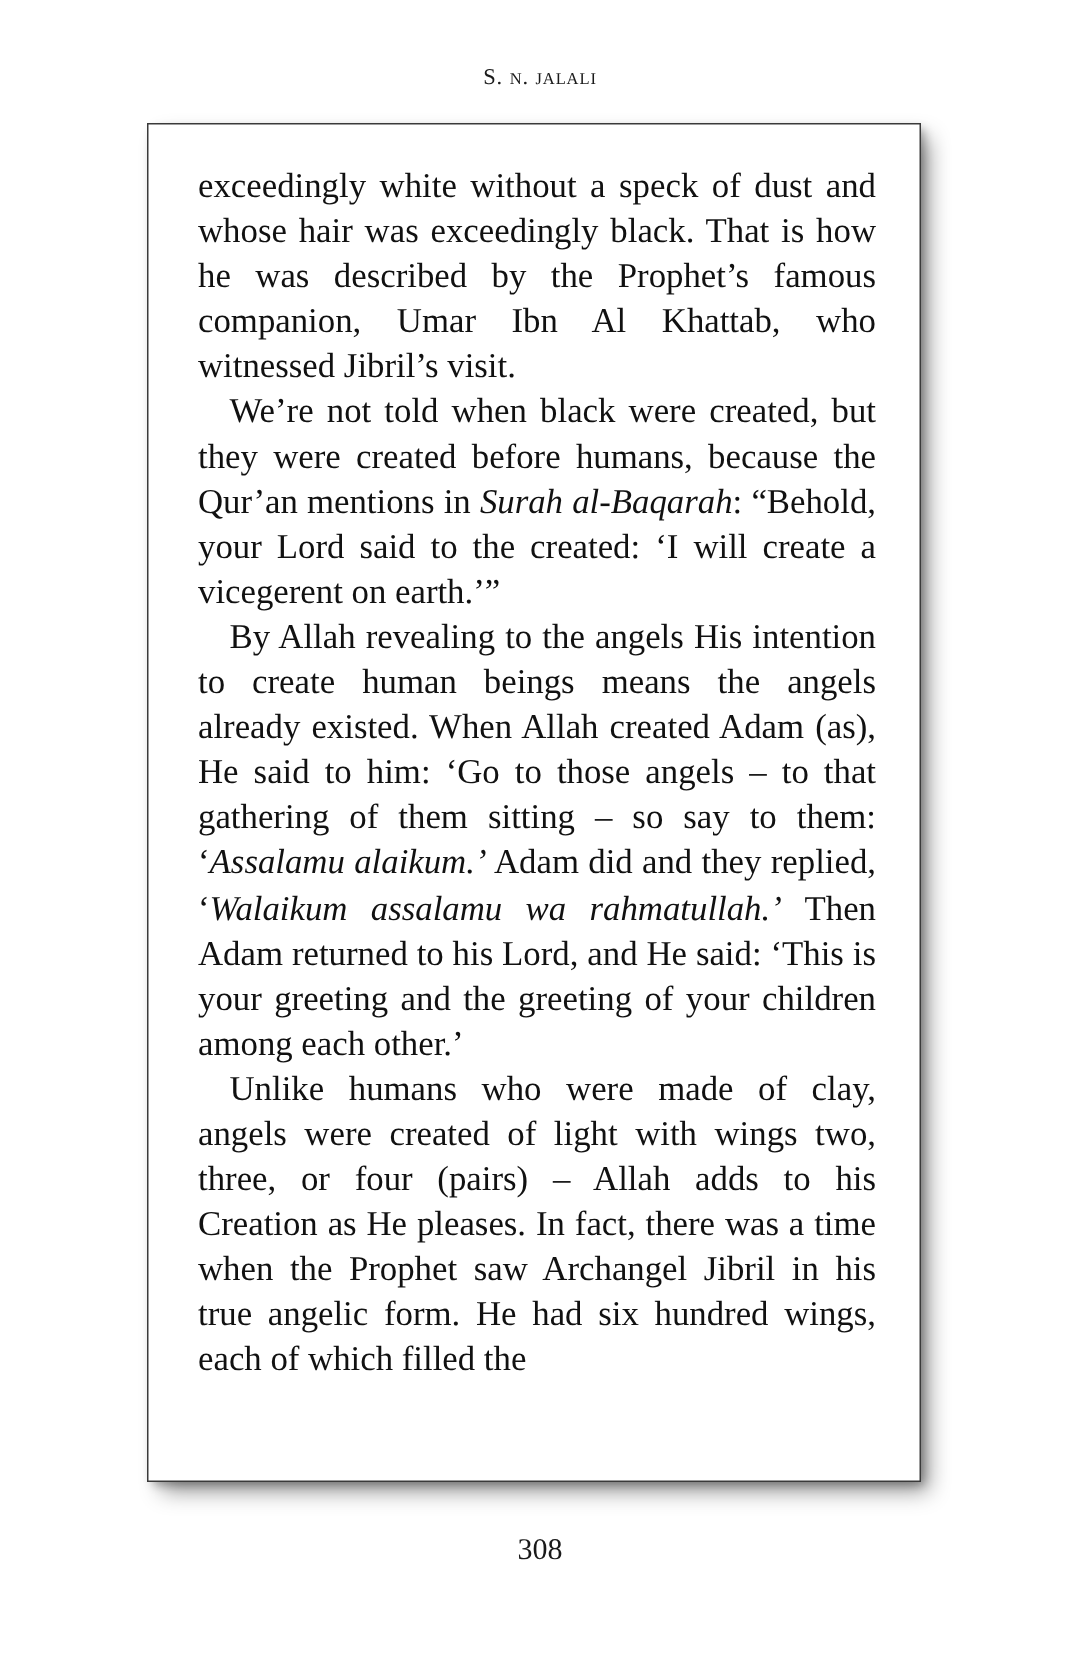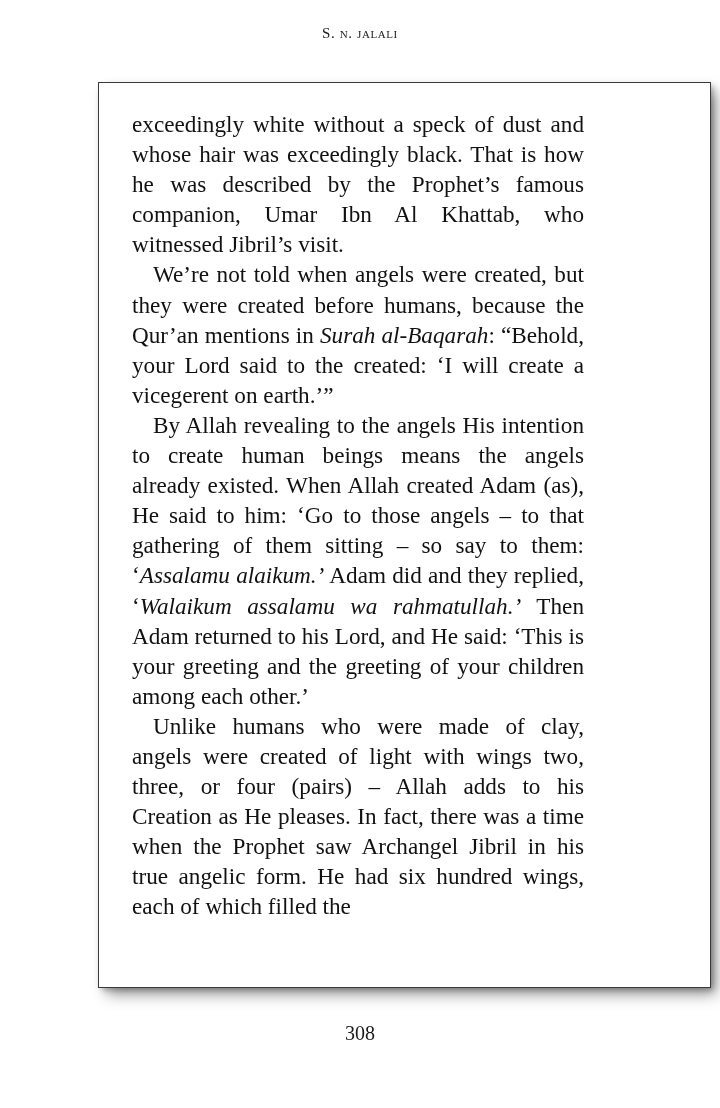--- a/index.html
+++ b/index.html
@@ -13,37 +13,37 @@
     position: relative;
     font-family: "Liberation Serif", "DejaVu Serif", serif;
     color: #111111;
     overflow: hidden;
   }
 
   
   .running-head {
     position: absolute;
     left: 0;
-    top: 25px;
+    top: 44px;
     width: 720px;
     text-align: center;
     font-size: 15px;
     letter-spacing: 0.6px;
     color: #1a1a1a;
     font-variant: small-caps;
     text-transform: lowercase;
   }
   .running-head::first-letter { text-transform: uppercase; }
 
   
   .page-frame {
     position: absolute;
     left: 98px;
     top: 82px;
-    width: 613px;
+    width: 516px;
     height: 906px;
     background: #ffffff;
     border: 1.2px solid #3a3a3a;
     box-shadow: 7px 8px 14px -2px rgba(0,0,0,0.42),
                 3px 3px 6px -1px rgba(0,0,0,0.30);
     box-sizing: border-box;
   }
 
   .text-column {
     position: absolute;
@@ -81,19 +81,19 @@
   }
 </style>
 </head>
 <body>
 
 <div class="running-head">S. N. Jalali</div>
 
 <div class="page-frame">
   <div class="text-column">
       <p class="body-par"><span>exceedingly white without a speck of dust and whose hair was exceedingly black. That is how he was described by the Prophet’s famous companion, Umar Ibn Al Khattab, who witnessed Jibril’s visit.</span></p>
-      <p class="body-par"><span>We’re not told when angels were created, but they were created before humans, because the Qur’an mentions in </span><em>Surah al-Baqarah</em><span>: “Behold, your Lord said to the created: ‘I will create a vicegerent on earth.’”</span></p>
+      <p class="body-par"><span>We’re not told when black were created, but they were created before humans, because the Qur’an mentions in </span><em>Surah al-Baqarah</em><span>: “Behold, your Lord said to the created: ‘I will create a vicegerent on earth.’”</span></p>
       <p class="body-par"><span>By Allah revealing to the angels His intention to create human beings means the angels already existed. When Allah created Adam (as), He said to him: ‘Go to those angels – to that gathering of them sitting – so say to them: ‘</span><em>Assalamu alaikum.’</em><span> Adam did and they replied, ‘</span><em>Walaikum assalamu wa rahmatullah.’</em><span> Then Adam returned to his Lord, and He said: ‘This is your greeting and the greeting of your children among each other.’</span></p>
       <p class="body-par"><span>Unlike humans who were made of clay, angels were created of light with wings two, three, or four (pairs) – Allah adds to his Creation as He pleases. In fact, there was a time when the Prophet saw Archangel Jibril in his true angelic form. He had six hundred wings, each of which filled the</span></p>
     </div>
 </div>
 
 <div class="folio">308</div>
 
 </body></html>

